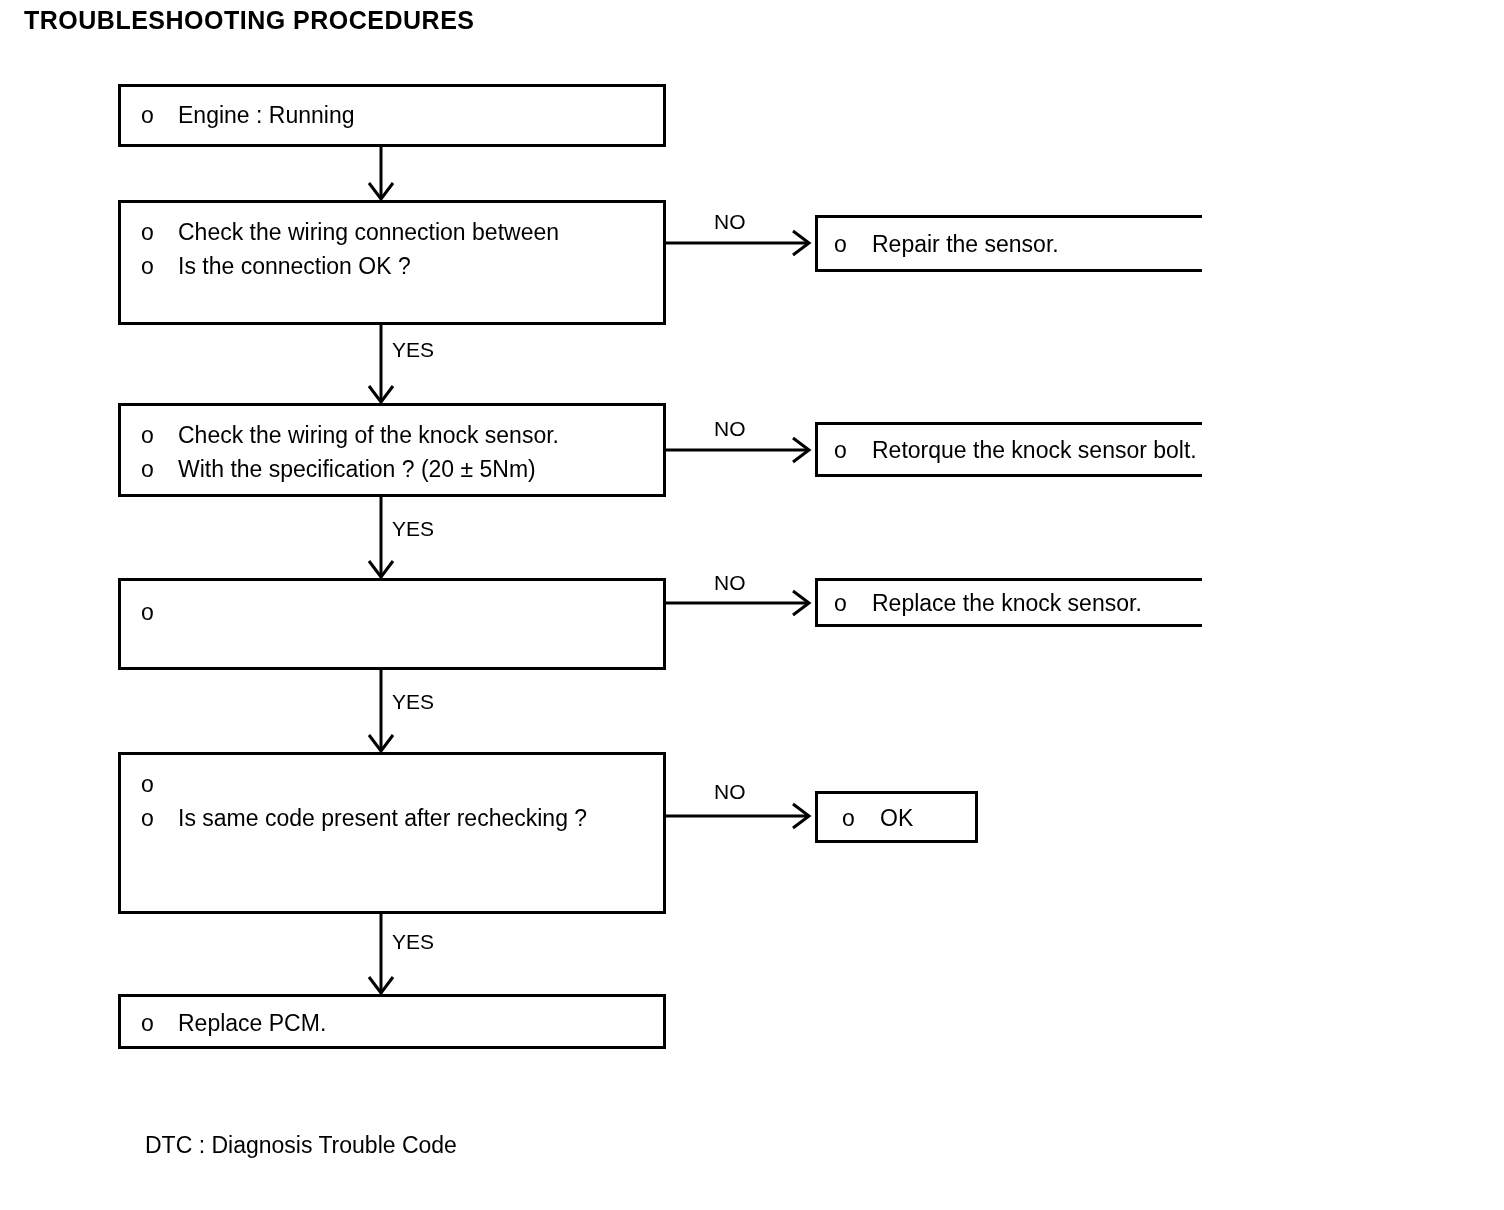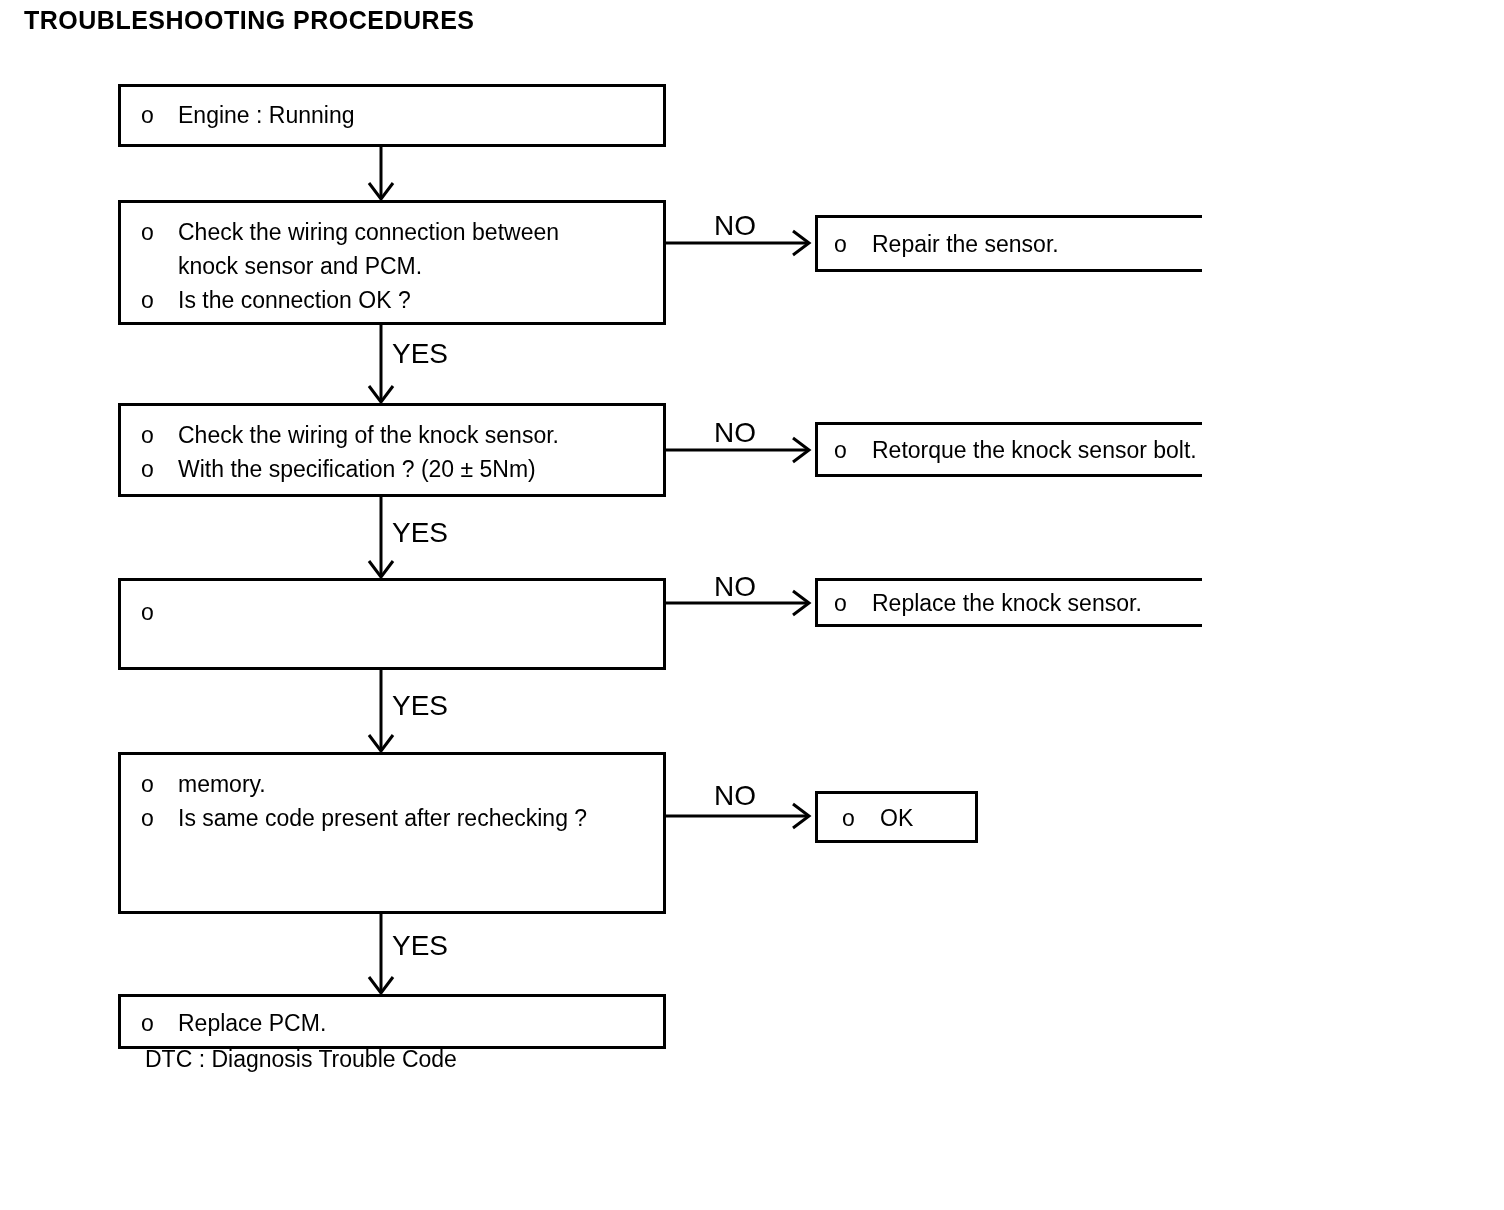--- a/index.html
+++ b/index.html
@@ -25,25 +25,25 @@
   #bx-engine{top:84px;height:63px;padding-top:11px;}
   #bx-wiring{top:200px;height:125px;}
   #bx-torque{top:403px;height:94px;}
   #bx-knock{top:578px;height:92px;padding-top:14px;}
   #bx-erase{top:752px;height:162px;}
   #bx-pcm{top:994px;height:55px;padding-top:9px;}
   #bx-repair{top:215px;height:57px;padding-top:9px;}
   #bx-retorque{top:422px;height:55px;}
   #bx-replace{top:578px;height:49px;padding-top:5px;}
   #bx-ok{top:791px;width:163px;height:52px;padding-top:7px;padding-left:24px;}
-  .lbl{position:absolute;font-size:28px;white-space:nowrap;}
+  .lbl{position:absolute;font-size:21px;white-space:nowrap;}
   svg.wires{position:absolute;left:0;top:0;width:1504px;height:1210px;}
   svg.wires line, svg.wires polyline{stroke:#000;stroke-width:3;fill:none;}
   .fn{position:absolute;left:145px;font-size:23px;white-space:nowrap;}
-  #fn-dtc{top:1046px;text-align:right;}
+  #fn-dtc{top:1132px;text-align:right;}
   #fn-pcm{top:1108px;}
   .ref{position:absolute;left:1368px;top:1166px;font-size:20px;font-weight:bold;letter-spacing:.3px;}
 </style>
 </head>
 <body>
 
 <div class="page">
 
   <div class="title">TROUBLESHOOTING PROCEDURES</div>
 
@@ -91,21 +91,20 @@
       <span class="mk">o</span>
       <span class="tx">Engine : Running</span>
     </div>
   </div>
 
   <div class="box lbox" id="bx-wiring">
     <div class="row">
       <span class="mk">o</span>
       <span class="tx">
         <span class="ln">Check the wiring connection between</span>
-        <span class="ln">knock sensor and PCM.</span>
       </span>
     </div>
     <div class="row">
       <span class="mk">o</span>
       <span class="tx">Is the connection OK ?</span>
     </div>
   </div>
 
   <div class="box lbox" id="bx-torque">
     <div class="row">
@@ -123,21 +122,20 @@
       <span class="mk">o</span>
       <span class="tx">
       </span>
     </div>
   </div>
 
   <div class="box lbox" id="bx-erase">
     <div class="row">
       <span class="mk">o</span>
       <span class="tx">
-        <span class="ln">memory.</span>
       </span>
     </div>
     <div class="row">
       <span class="mk">o</span>
       <span class="tx">Is same code present after rechecking ?</span>
     </div>
   </div>
 
   <div class="box lbox" id="bx-pcm">
     <div class="row">

